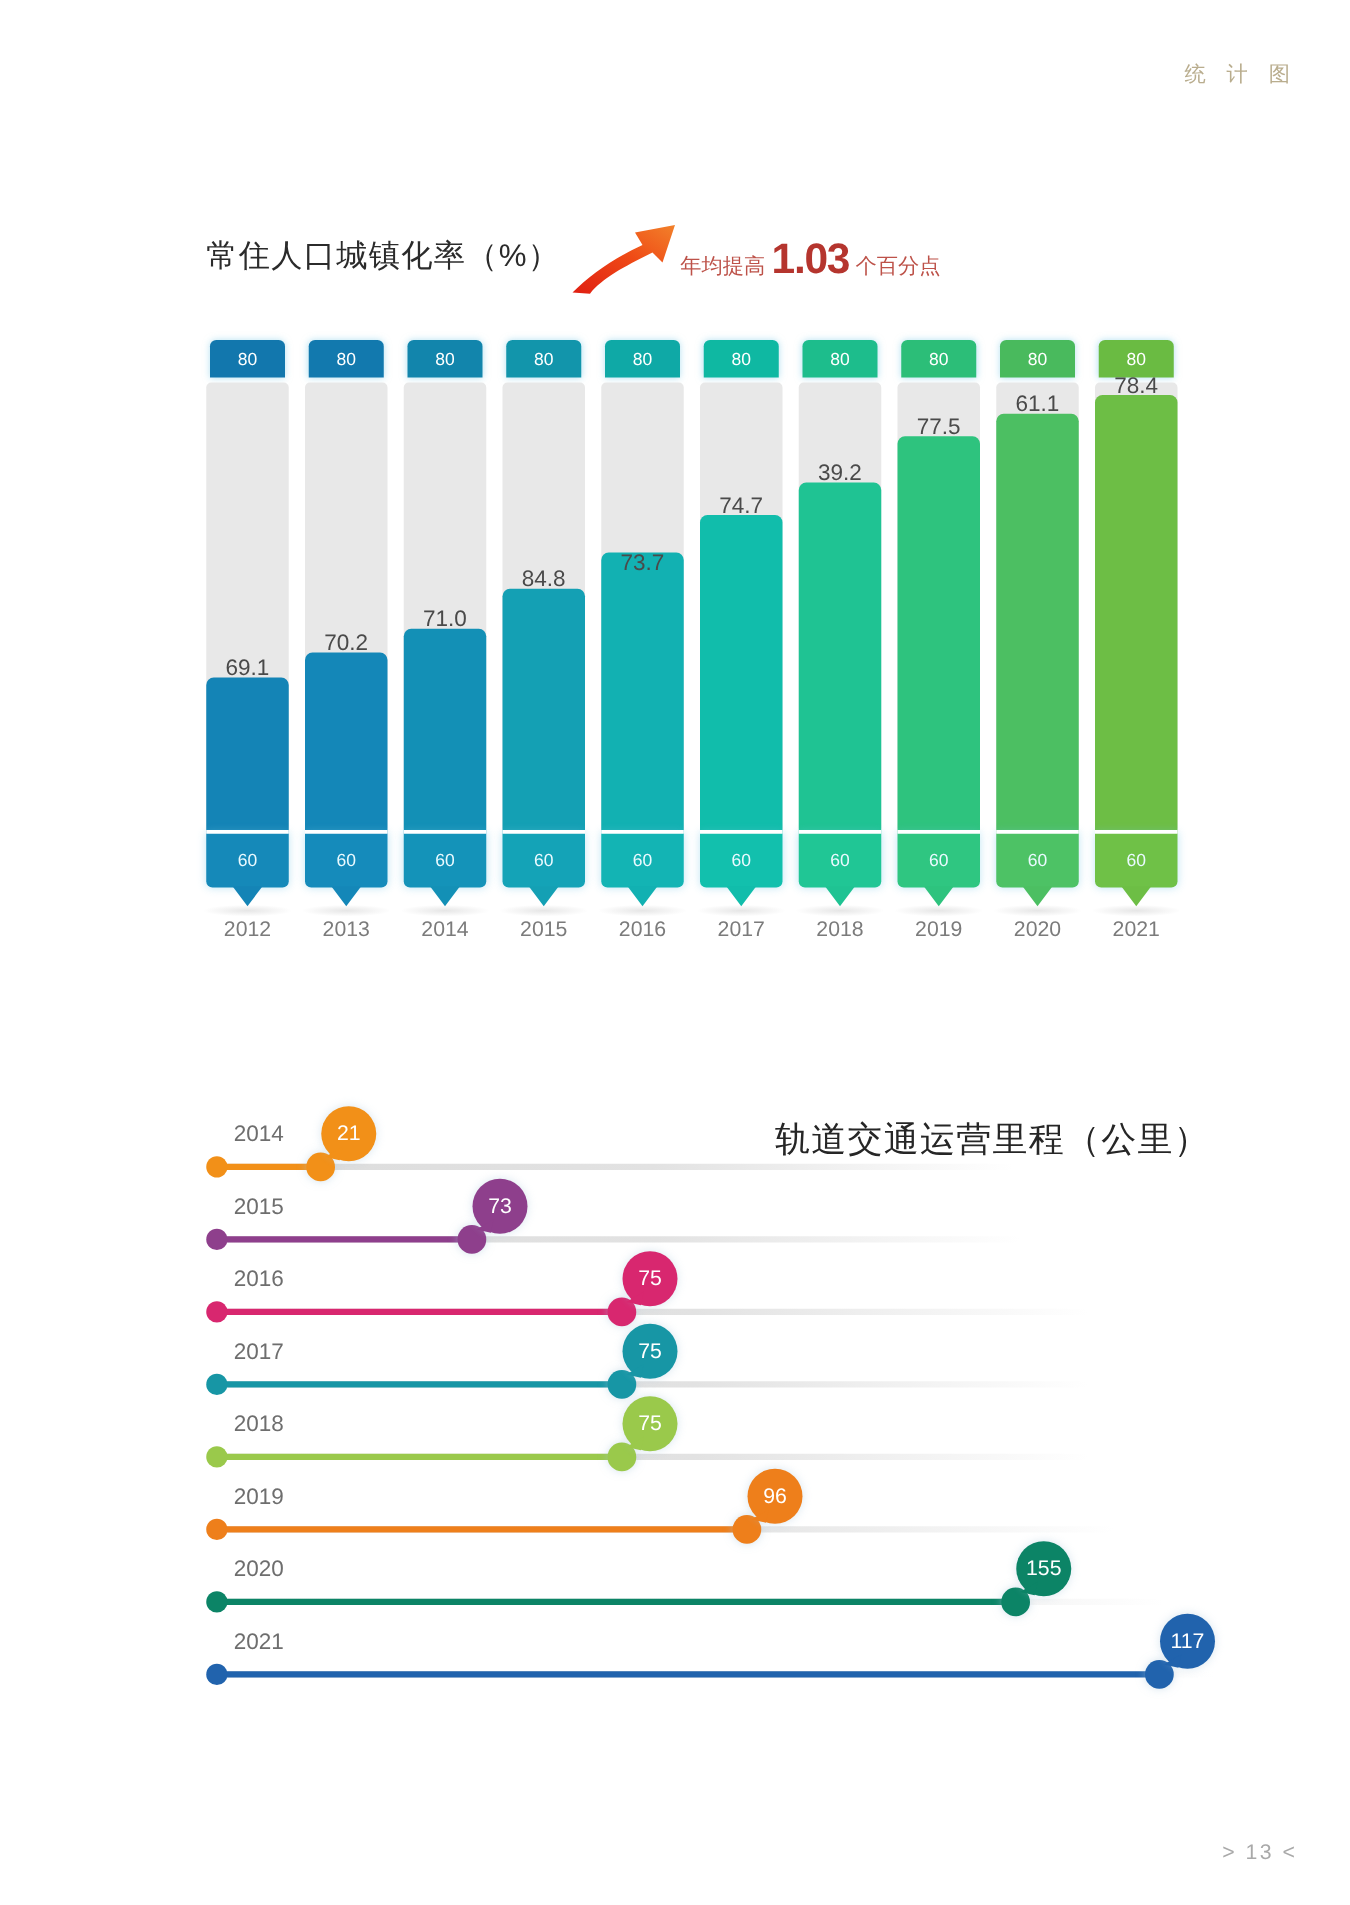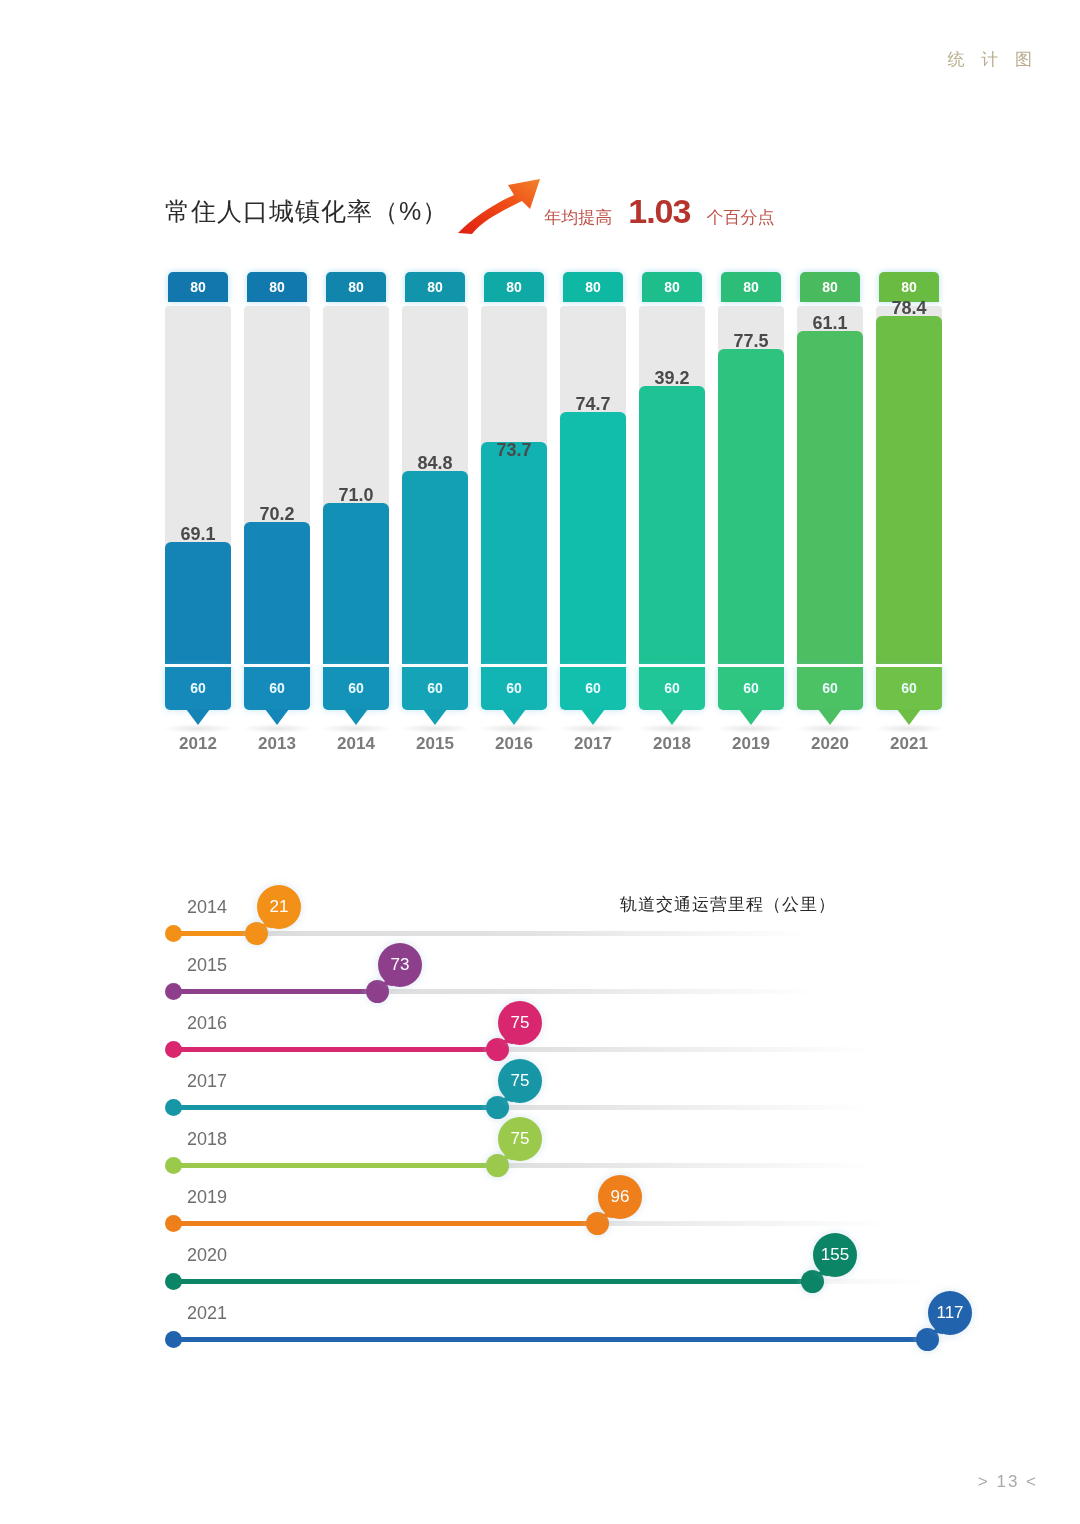--- a/index.html
+++ b/index.html
@@ -11,38 +11,37 @@
 
   
   #page-header {
     position:absolute; top:48px; right:42px;
     font-size:17px; letter-spacing:6px; color:#b9ad8e;
   }
 
   
   #bar-title-row {
     position:absolute; left:165px; top:188px;
-    display:flex; align-items:center; height:46px;
+    display:flex; height:46px;
   }
   #bar-chart-title {
     font-size:25px; color:#2b2b2b; letter-spacing:1px; white-space:nowrap;
   }
   #growth-arrow { width:86px; height:64px; margin-left:8px; margin-top:-16px; }
   #growth-note {
     display:flex; align-items:baseline; color:#b8453c; white-space:nowrap;
     margin-left:2px;
-    gap:11px;
   }
   #growth-note .gn-pre  { font-size:17px; color:#bd5249; }
   #growth-note .gn-val  { font-size:34px; font-weight:bold; margin:0 5px; color:#b5352e; letter-spacing:-1px; }
   #growth-note .gn-post { font-size:17px; color:#bd5249; }
 
   
   #bar-chart {
-    position:absolute; left:165px; top:272px; width:790px; height:486px;font-weight:bold;
+    position:absolute; left:165px; top:272px; width:790px; height:486px;
   }
   .bar-col {
     position:absolute; top:0; width:66px; height:486px;
   }
   .bar-cap {
     position:absolute; top:0; left:3px; width:60px; height:30px;
     border-radius:5px 5px 0 0;
     display:flex; align-items:center; justify-content:center;
     font-size:14px; color:#ffffff;
     box-shadow:0 0 6px rgba(120,200,230,.55);
@@ -81,21 +80,21 @@
     background:radial-gradient(ellipse at center, rgba(140,140,140,.22) 0%, rgba(255,255,255,0) 72%);
   }
   .bar-year {
     position:absolute; top:462px; left:-4px; width:74px; text-align:center;
     font-size:17px; color:#7b7b7b;
   }
 
   
   #lolli-title {
     position:absolute; left:620px; top:893px;
-    font-size:17px; color:#262626; letter-spacing:1px; white-space:nowrap;
+    font-size:28px; color:#262626; letter-spacing:1px; white-space:nowrap;
   }
 
   
   #lolli-chart {
     position:absolute; left:165px; top:905px; width:820px; height:480px;
   }
   .lolli-row { position:absolute; left:0; width:820px; height:58px; }
   .lolli-track {
     position:absolute; top:26px; left:6px; height:5px; border-radius:3px;
     background:linear-gradient(to right, #dcdcdc 0%, #e2e2e2 55%, rgba(242,242,242,0) 100%);

